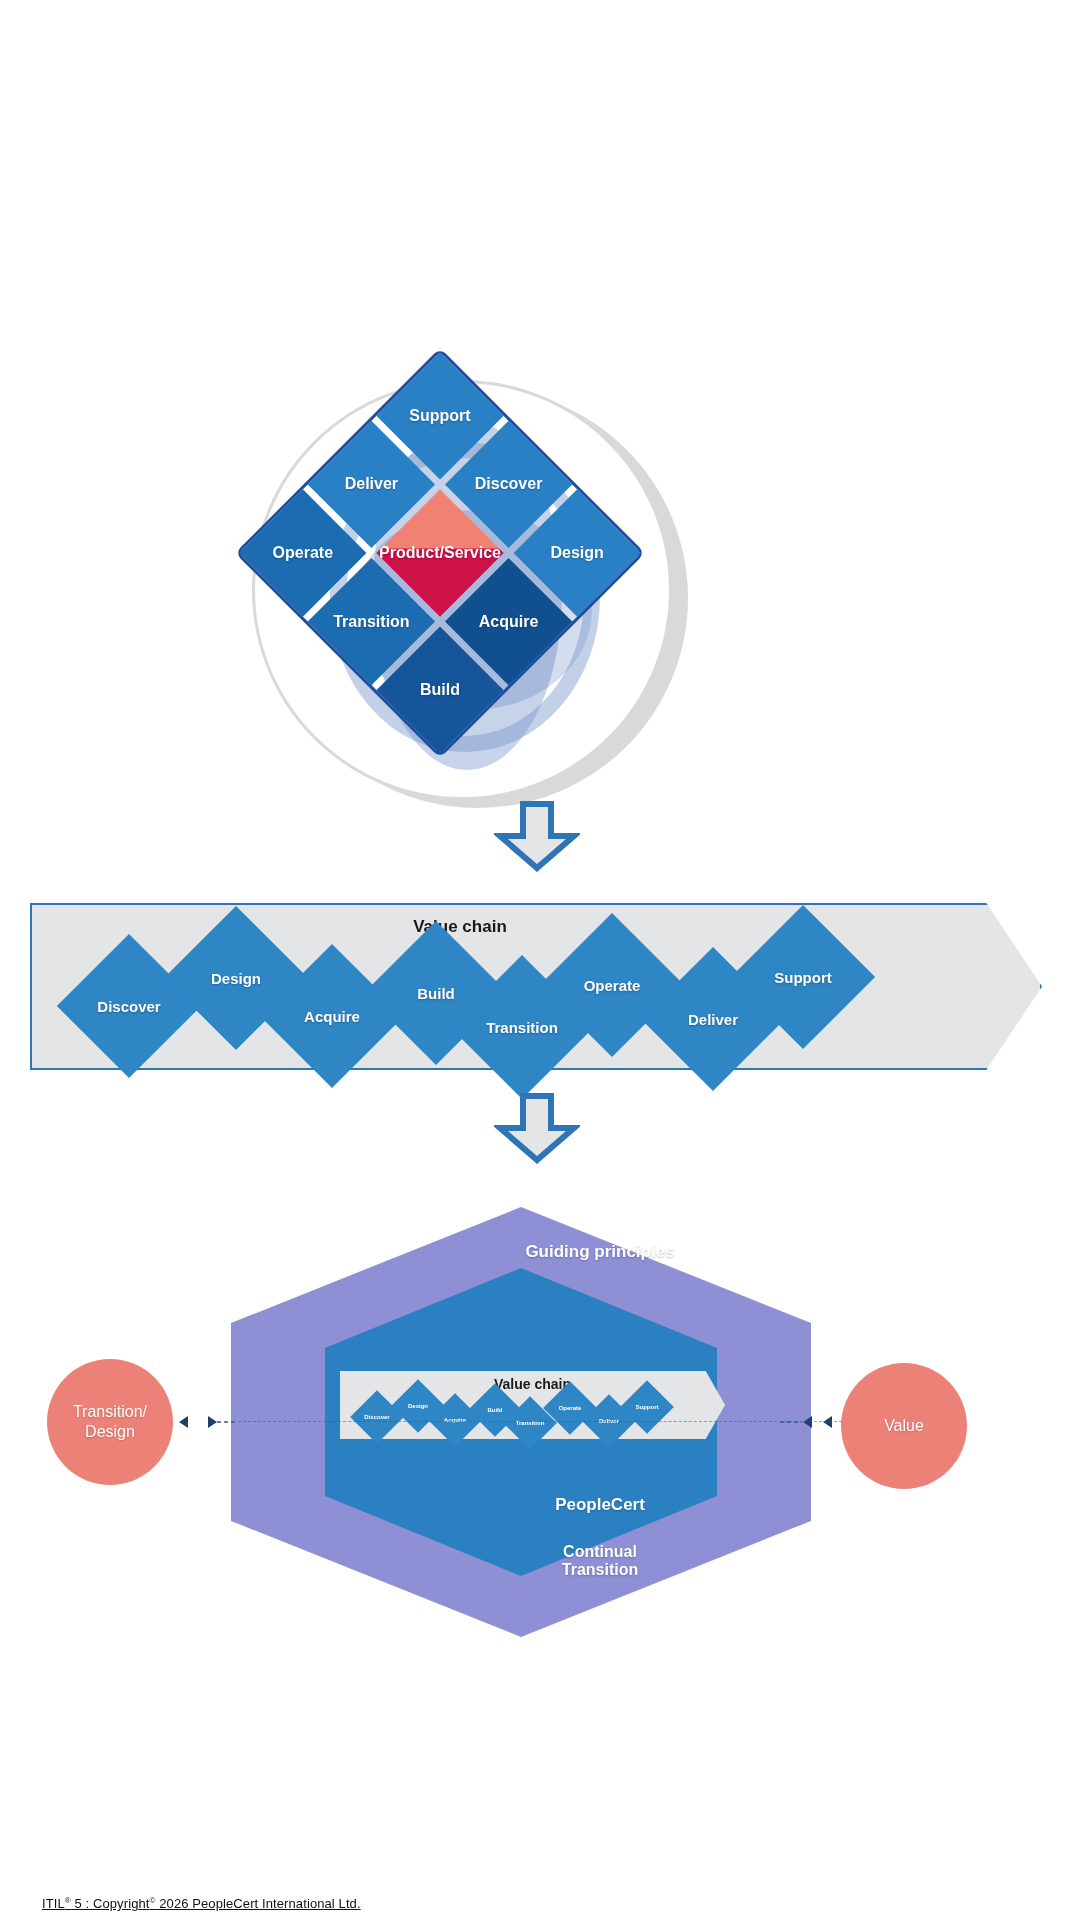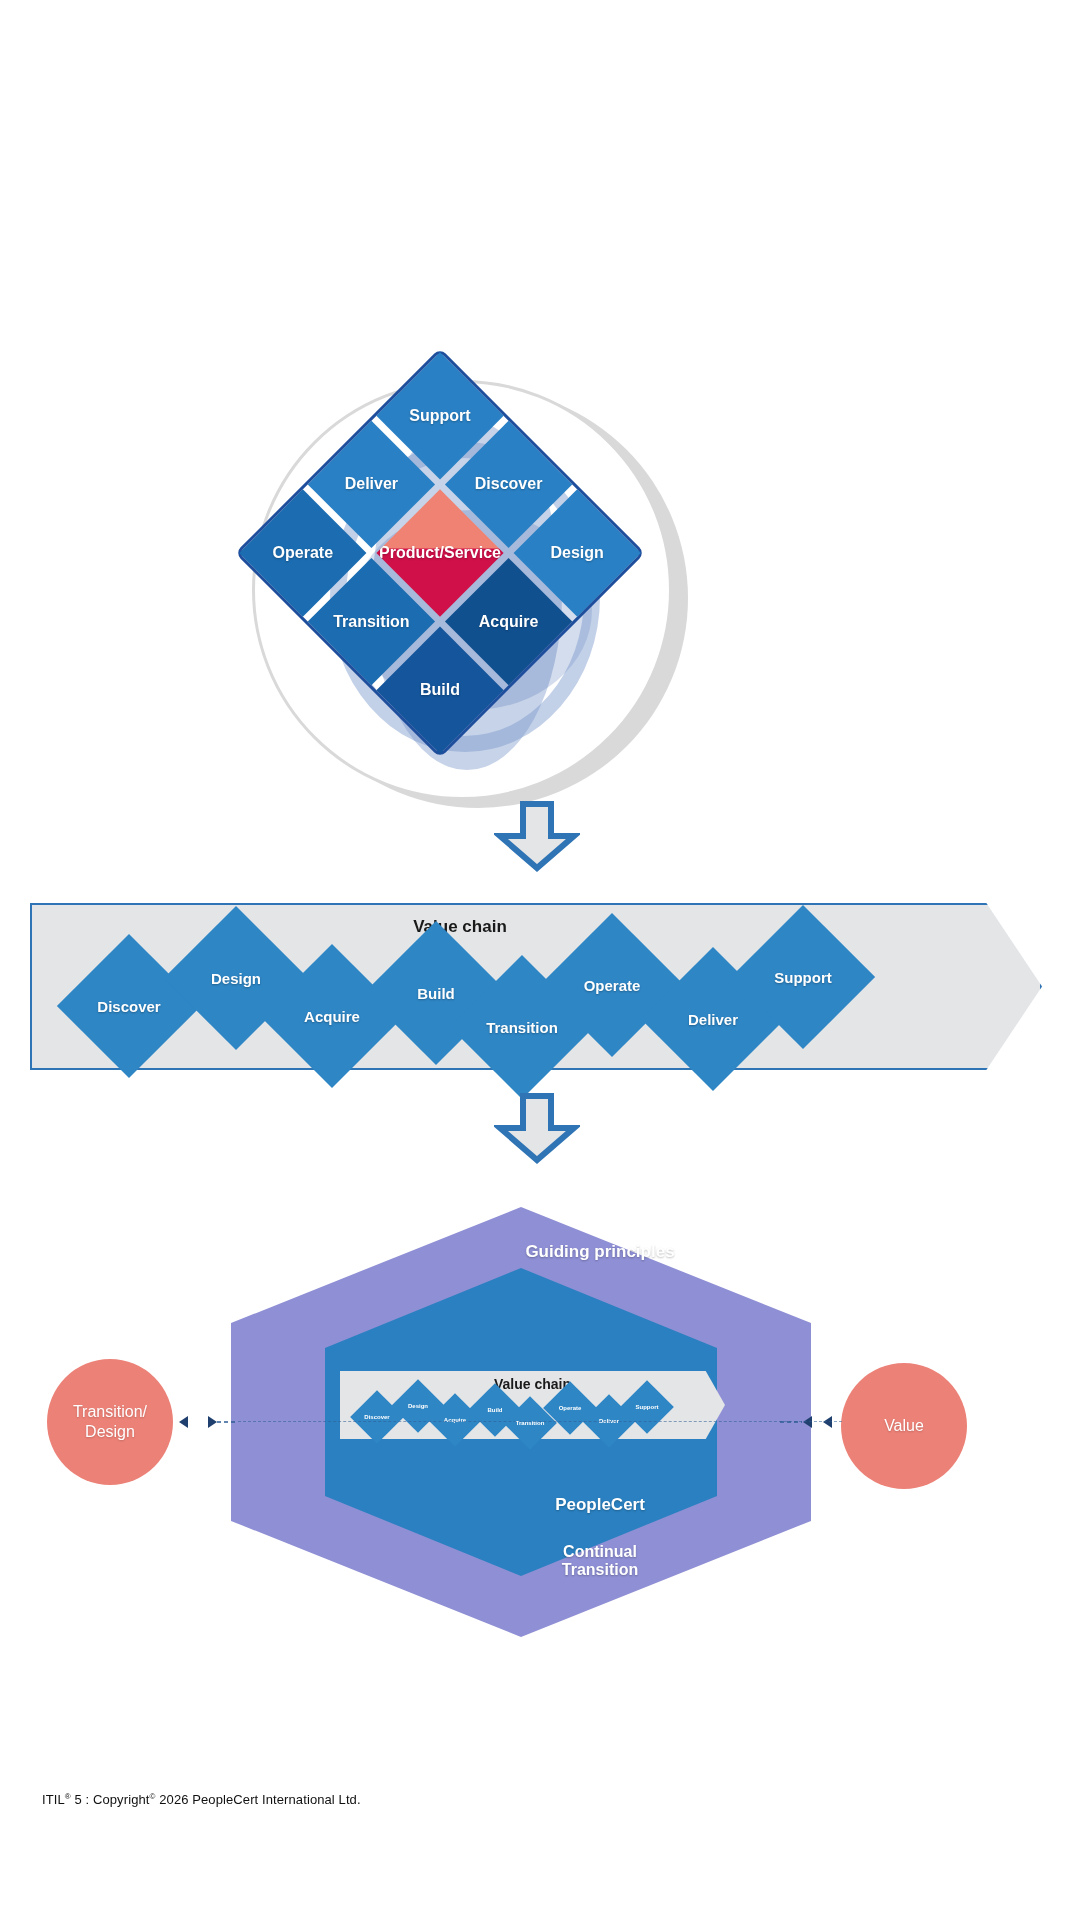--- a/index.html
+++ b/index.html
@@ -269,24 +269,25 @@
     line-height: 1.25;
     text-shadow: 0 1px 2px rgba(0,0,0,.18);
   }
   .connector { position: absolute; height: 16px; }
   .connector svg { display:block; width:100%; height:100%; }
 
   
   #footer {
     position: absolute;
     left: 42px;
-    top: 1792px;
+    top: 1896px;
     font-size: 13px;
     color: #111111;
     letter-spacing: .1px;
+    text-decoration: underline;
   }
   #footer sup { font-size: 8px; vertical-align: super; }
 </style>
 </head>
 <body>
 
 <div id="section-product-service" style="top:180px;">
 
   <div id="sphere-grey"></div>
   <div id="sphere-white"></div>

